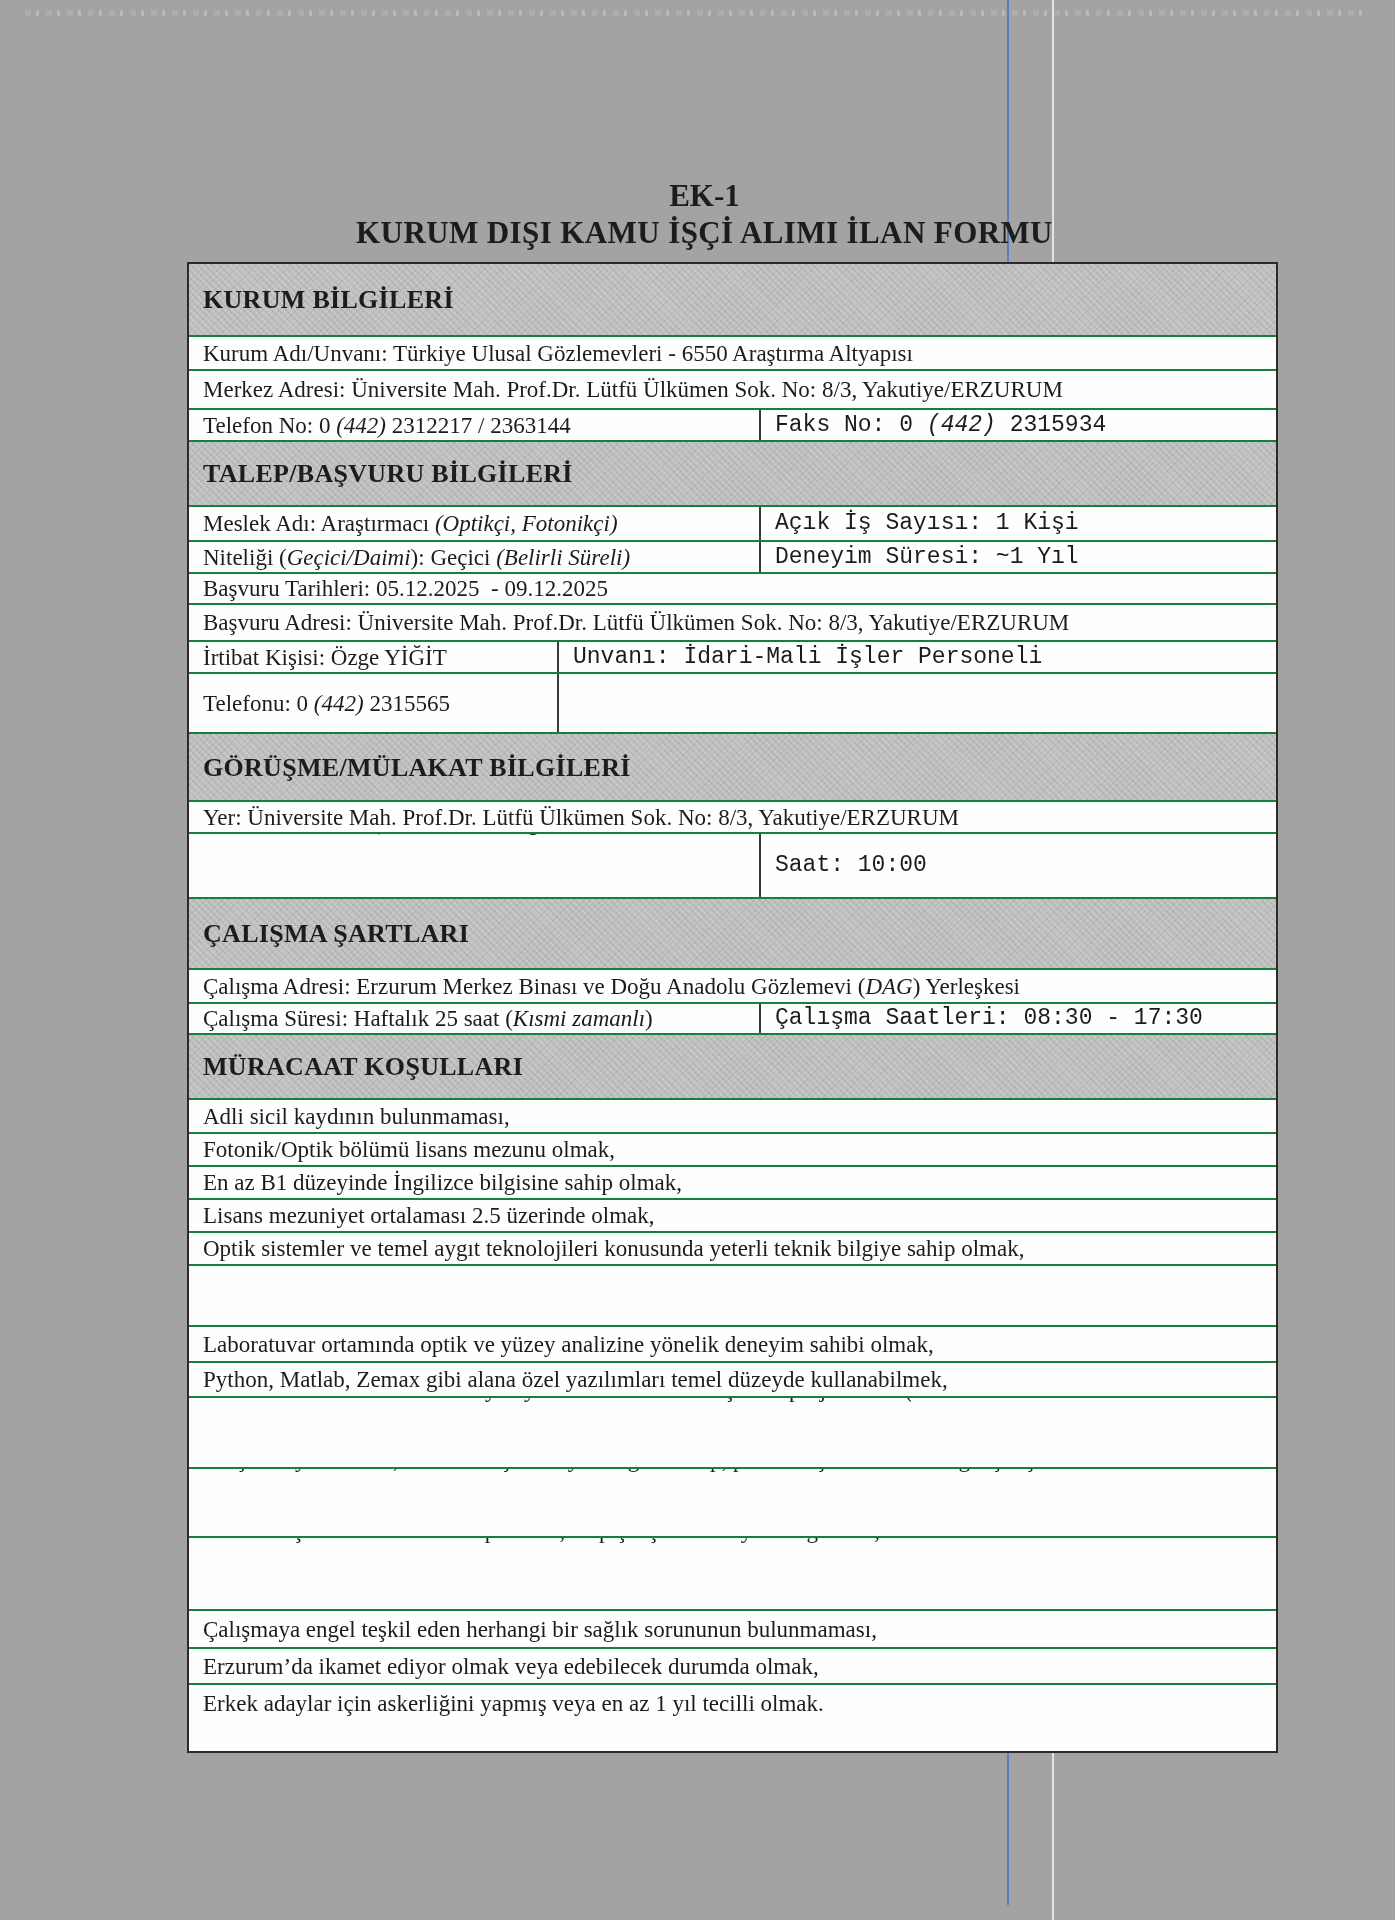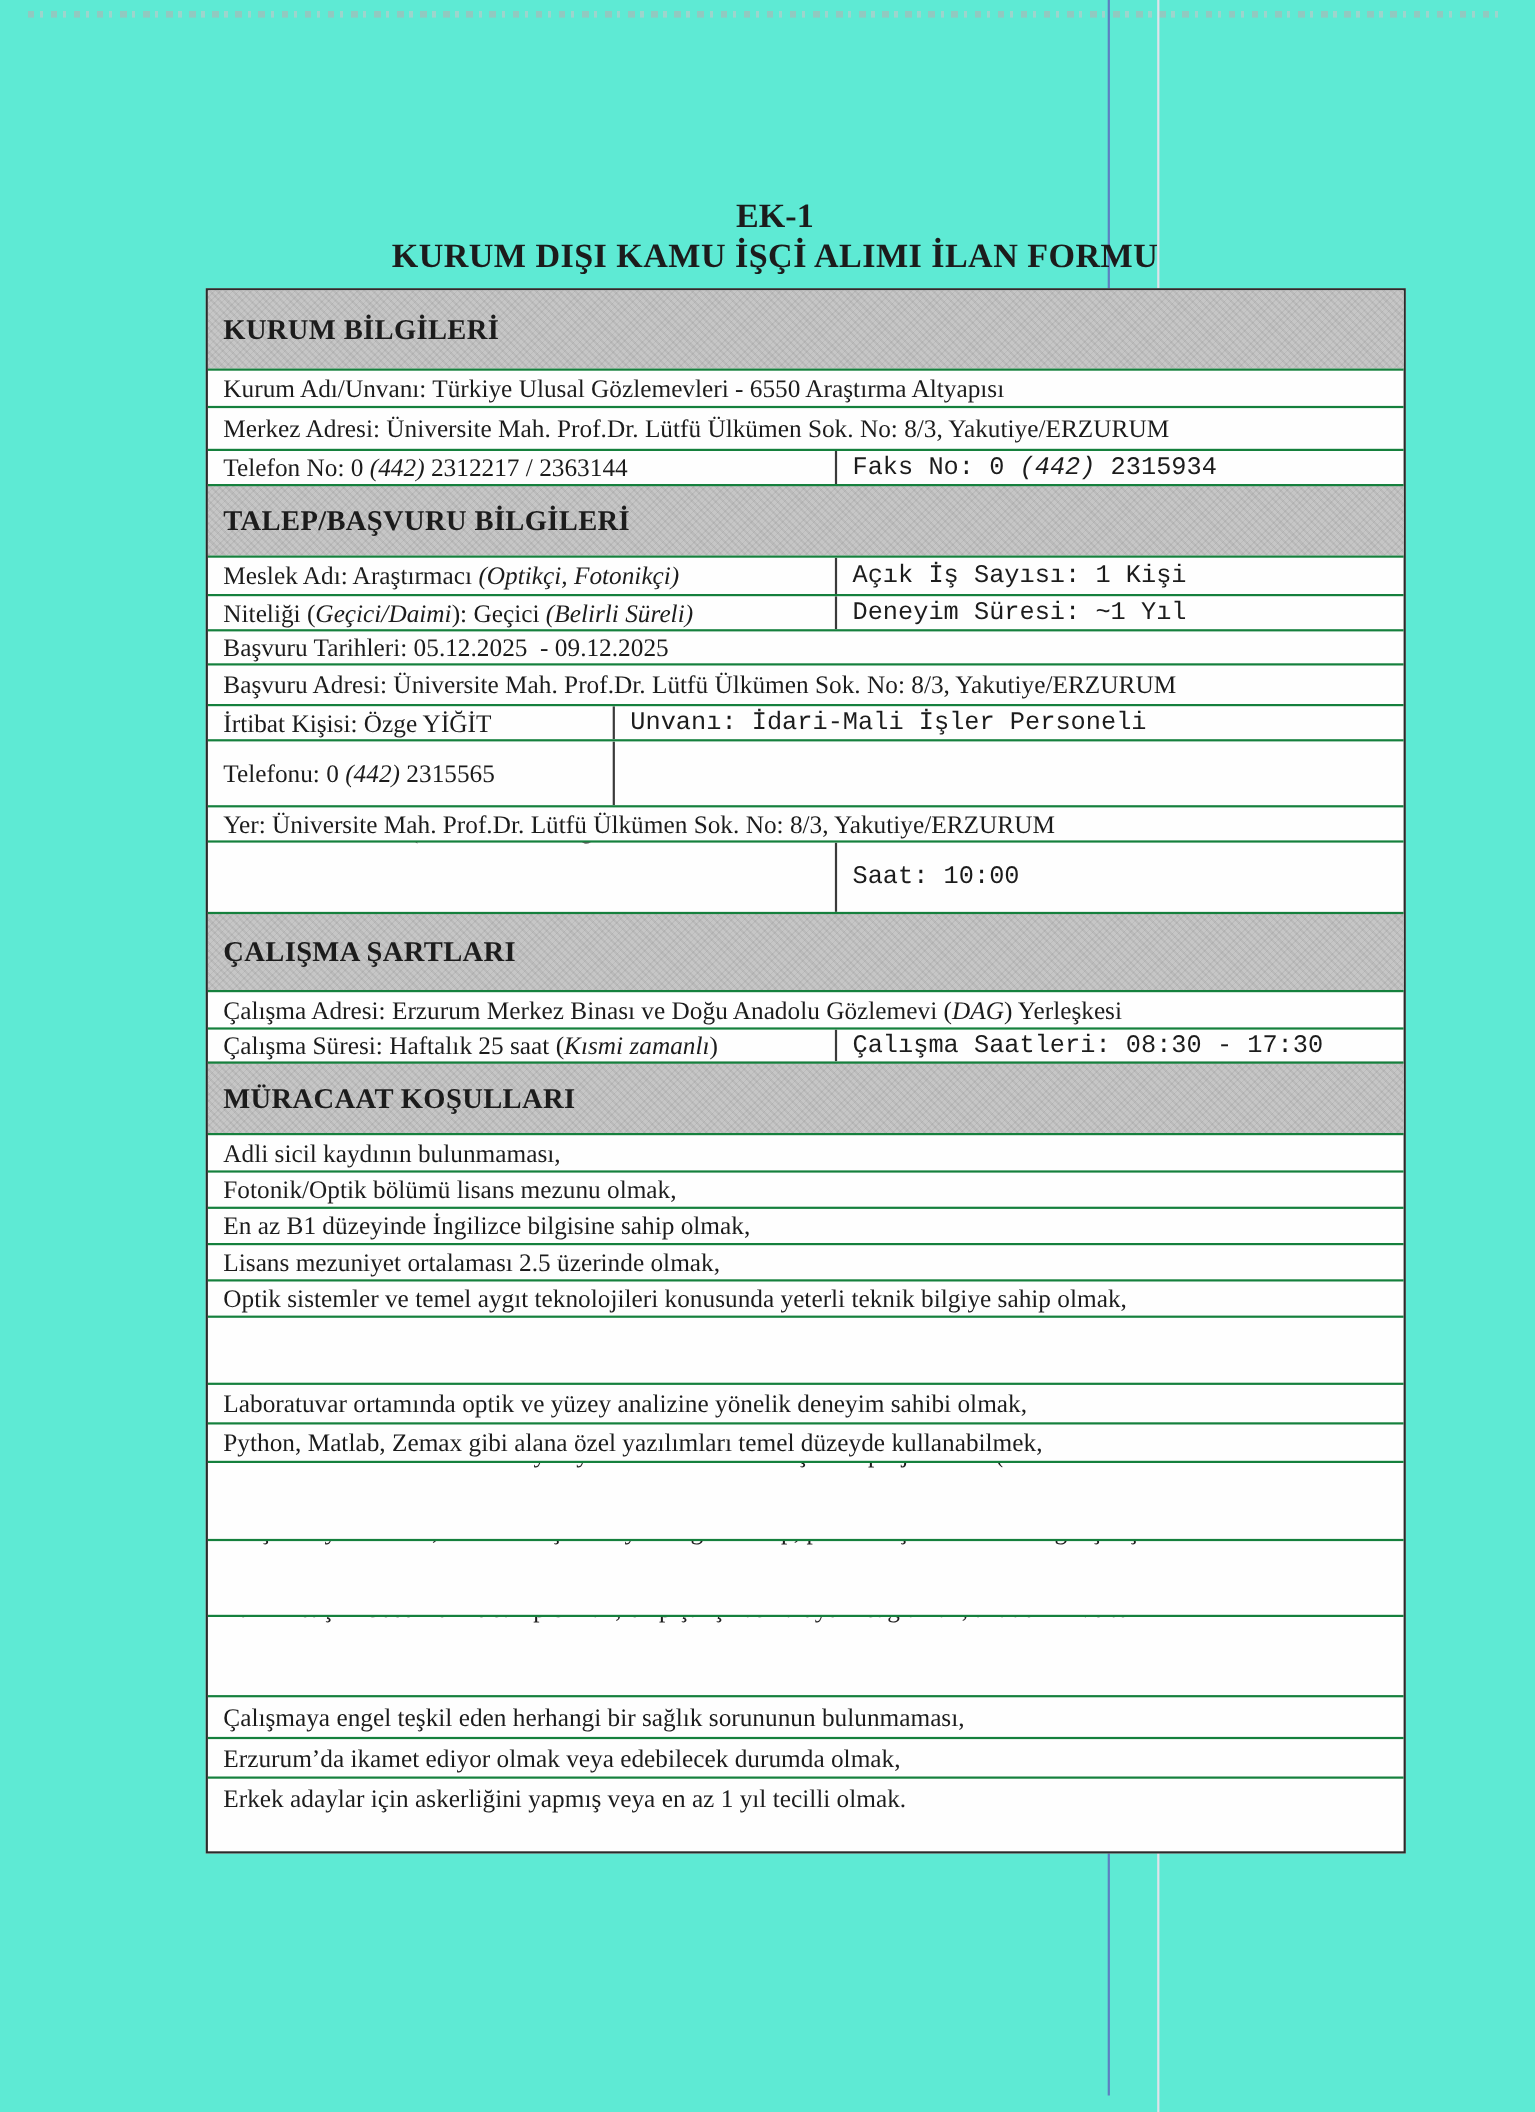--- a/index.html
+++ b/index.html
@@ -1,19 +1,19 @@
 <!DOCTYPE html>
 <html><head>
 <meta charset="utf-8">
 <style>
   html,body{margin:0;padding:0;background:#ffffff;}
   .page{
     position:relative;
     width:1395px;height:1920px;
-    background:#5eead4;
+    background:#a3a3a3;
     overflow:hidden;
     font-family:"Liberation Serif","DejaVu Serif",serif;
     color:#1c1c1c;
   }
   
   .noise-band{
     position:absolute;top:10px;left:25px;width:1340px;height:6px;
     background:repeating-linear-gradient(90deg,#b3b3b3 0 6px,transparent 6px 11px,#c7c7c7 11px 14px,transparent 14px 21px);
     opacity:.6;
   }
@@ -110,20 +110,23 @@
     <div class="row" style="height:60px">
       <div class="cell lnw"><span><span>Telefonu: 0 </span><span class="it">(442)</span><span> 2315565</span></span></div>
       <div class="cell right">
         <span class="stack">
           <span class="line"></span>
           
         </span>
       </div>
     </div>
 
+    <div class="row sec-header" style="height:68px">
+      <span>GÖRÜŞME/MÜLAKAT BİLGİLERİ</span>
+    </div>
     <div class="row" style="height:32px">
       <span class="text">Yer: Üniversite Mah. Prof.Dr. Lütfü Ülkümen Sok. No: 8/3, Yakutiye/ERZURUM</span>
     </div>
     <div class="row" style="height:65px">
       <div class="cell lw">
         <span class="stack">
           <span class="line"><span>Tarih: 10.12.2025 (</span><span class="bi">Mülakata ön değerlendirme</span></span>
           <span class="line"><span class="bi">sonucu olumlu olan adaylar çağrılacaktır.</span><span>)</span></span>
         </span>
       </div>

